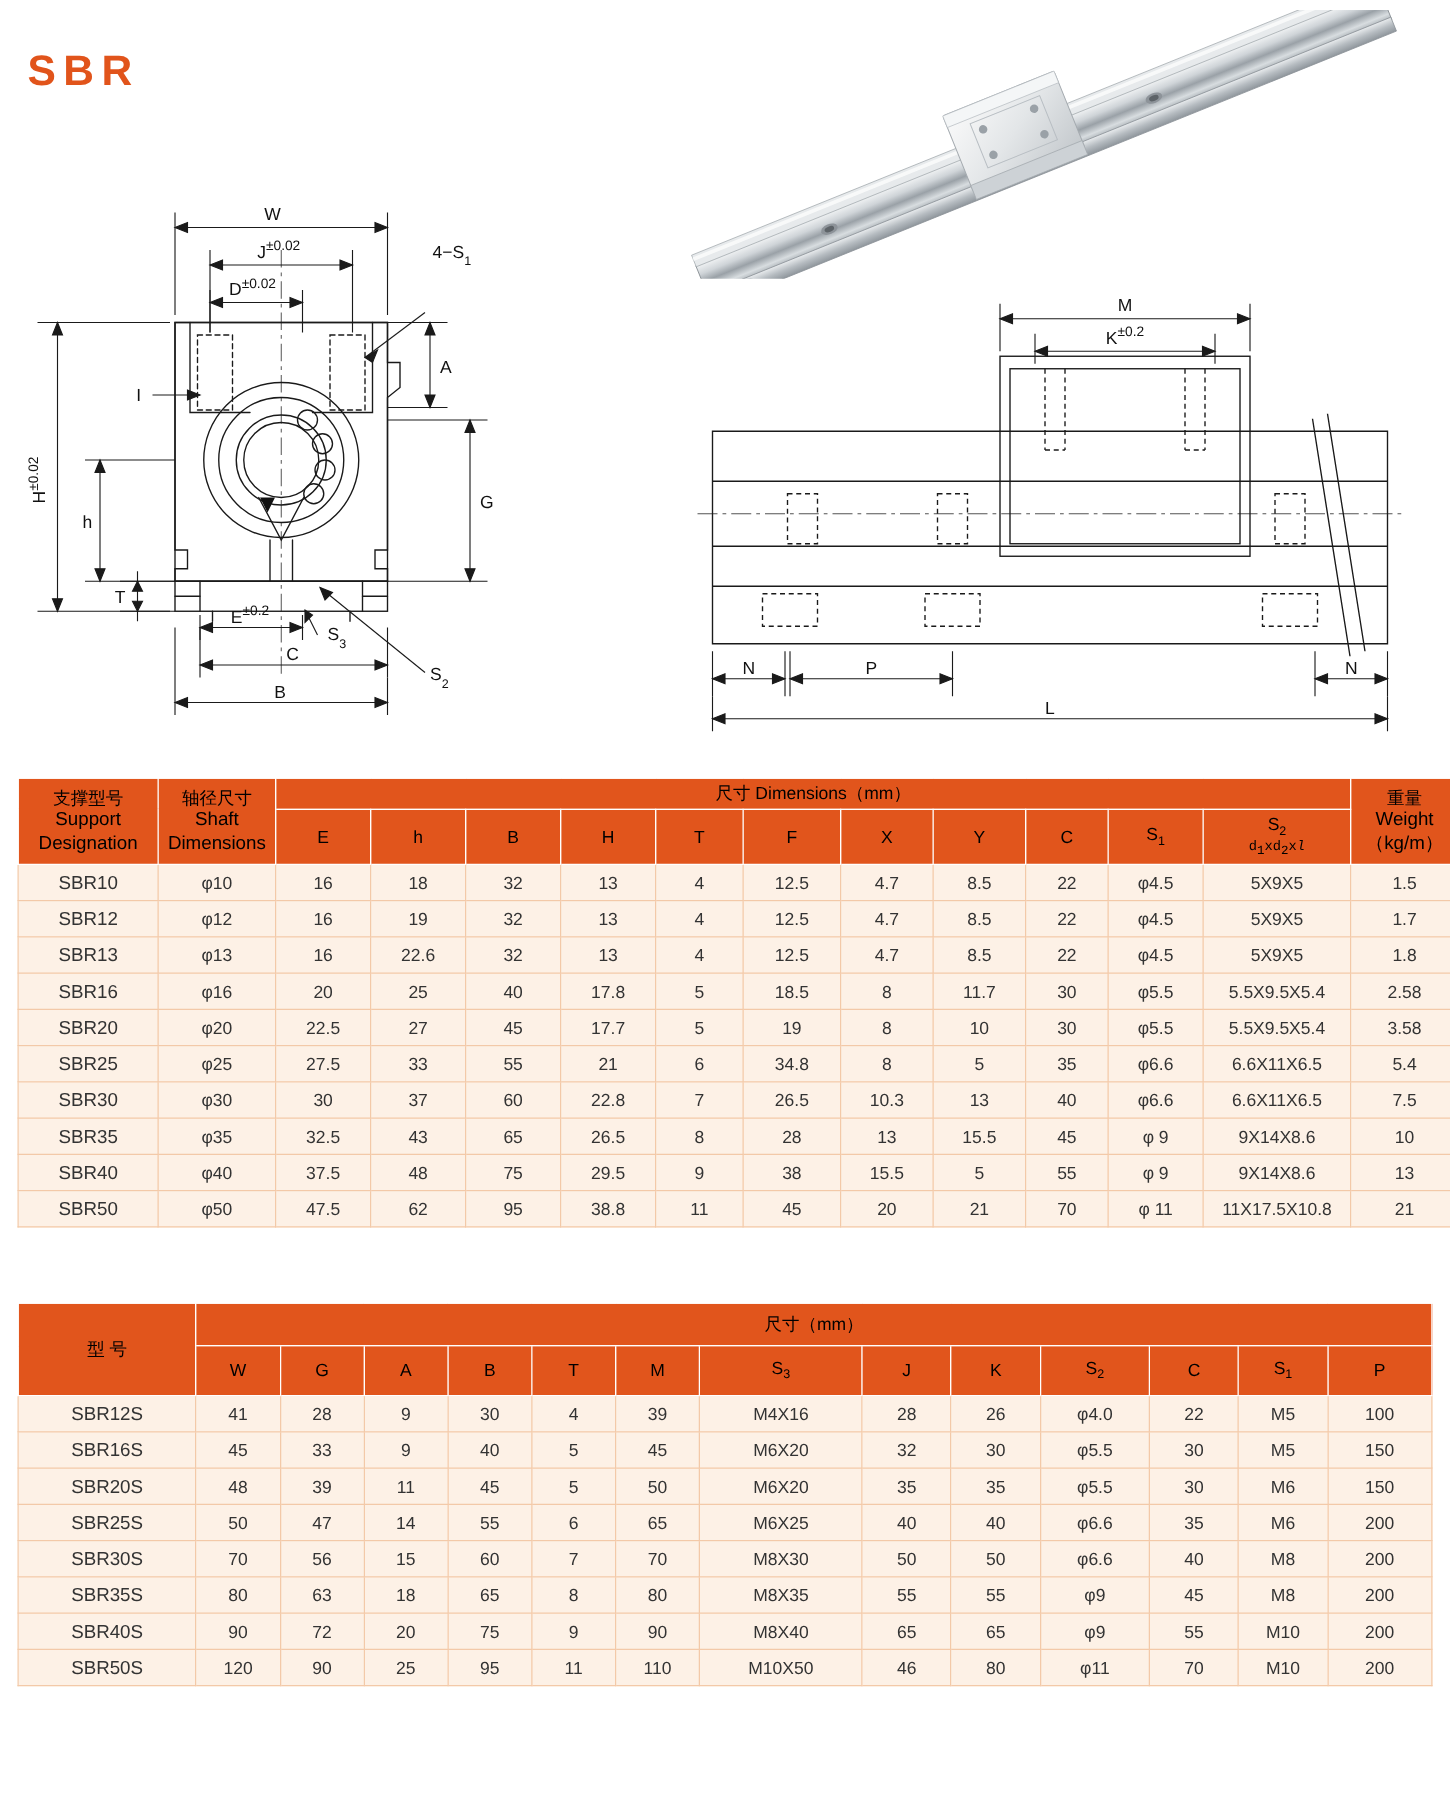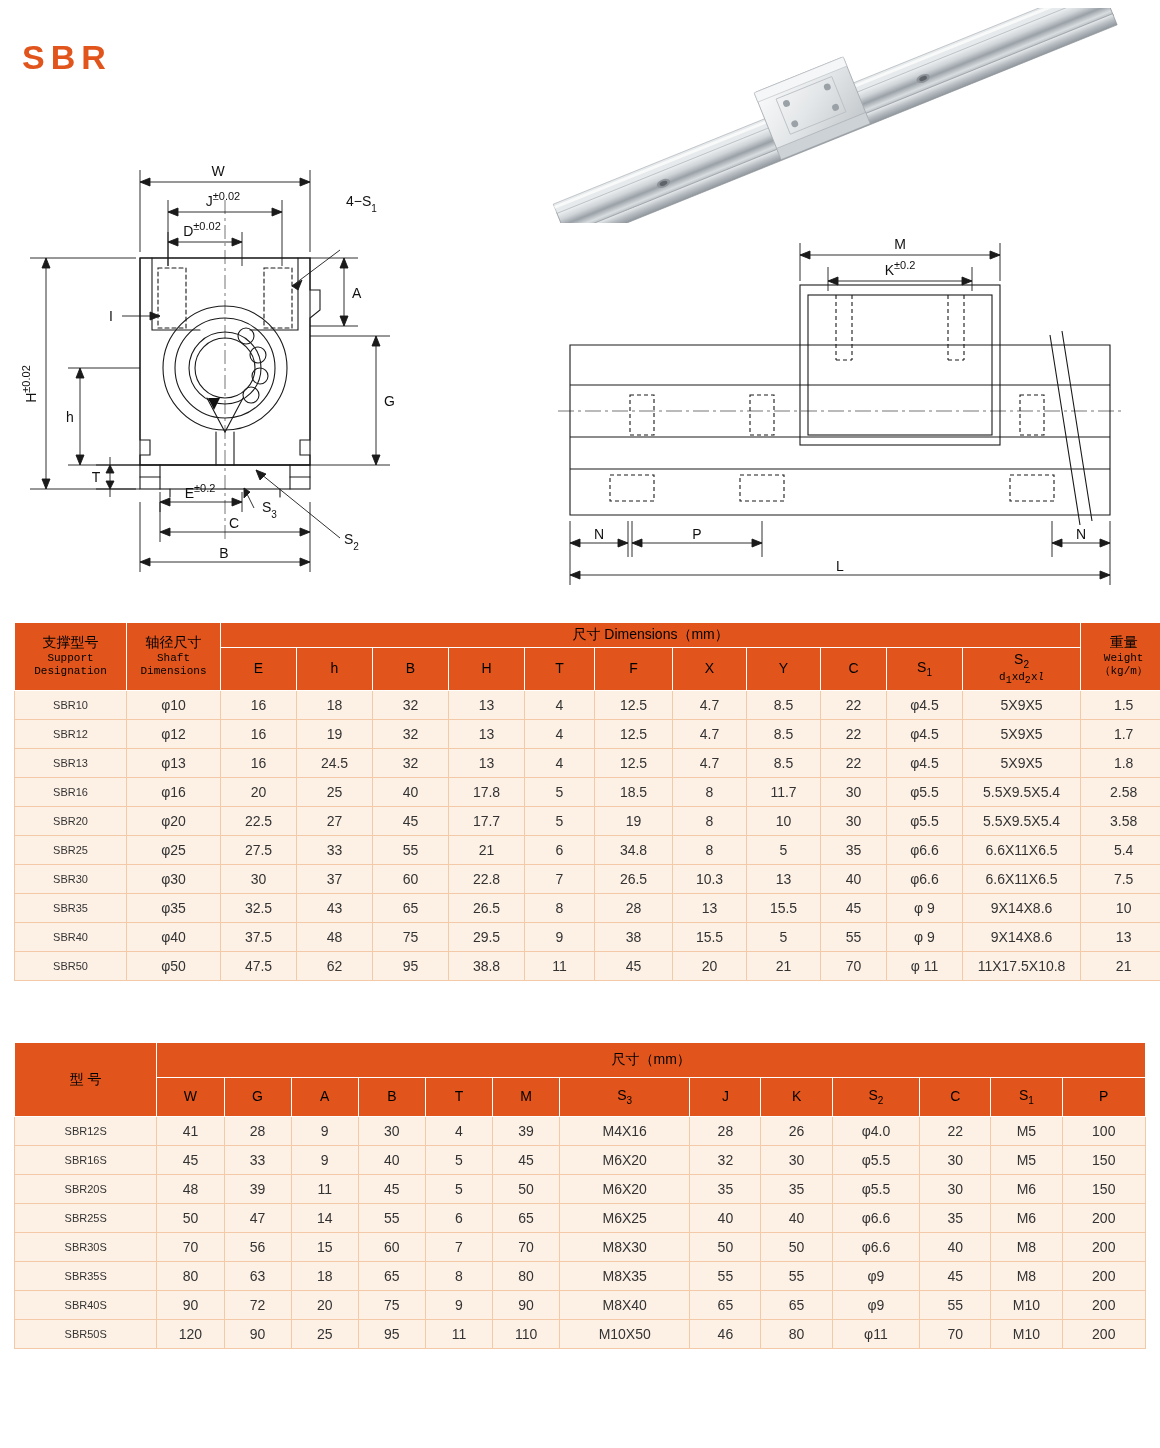--- a/index.html
+++ b/index.html
@@ -50,25 +50,25 @@
     font-weight: normal;
     line-height: 1.25;
     font-size: 14px;
     padding: 3px 2px;
   }
   table.dim tbody td {
     background: #FDF1E6;
     height: 29px;
     border: 1px solid #F3C9A8;
   }
-  table.dim tbody td.firstcol { font-size: 11px; }
+  table.dim tbody td.firstcol { font-size: 15px; }
   .sub { font-size: 10px; vertical-align: sub; }
   .small-line { font-size: 11px; font-family: Liberation Mono, monospace; }
   .hdr-cn { font-size: 14px; }
-  .hdr-en { font-size: 11px; font-family: Liberation Mono, monospace; }
+  .hdr-en { font-size: 15px; }
 </style>
 </head>
 <body>
 
 <div class="page">
 
   <div class="title">SBR</div>
 
   <div class="photo">
     <svg width="660" height="215" viewBox="0 0 660 215">
@@ -410,21 +410,21 @@
           <td>8.5</td>
           <td>22</td>
           <td>φ4.5</td>
           <td>5X9X5</td>
           <td>1.7</td>
         </tr>
         <tr>
           <td class="firstcol">SBR13</td>
           <td>φ13</td>
           <td>16</td>
-          <td>24.5</td>
+          <td>22.6</td>
           <td>32</td>
           <td>13</td>
           <td>4</td>
           <td>12.5</td>
           <td>4.7</td>
           <td>8.5</td>
           <td>22</td>
           <td>φ4.5</td>
           <td>5X9X5</td>
           <td>1.8</td>

